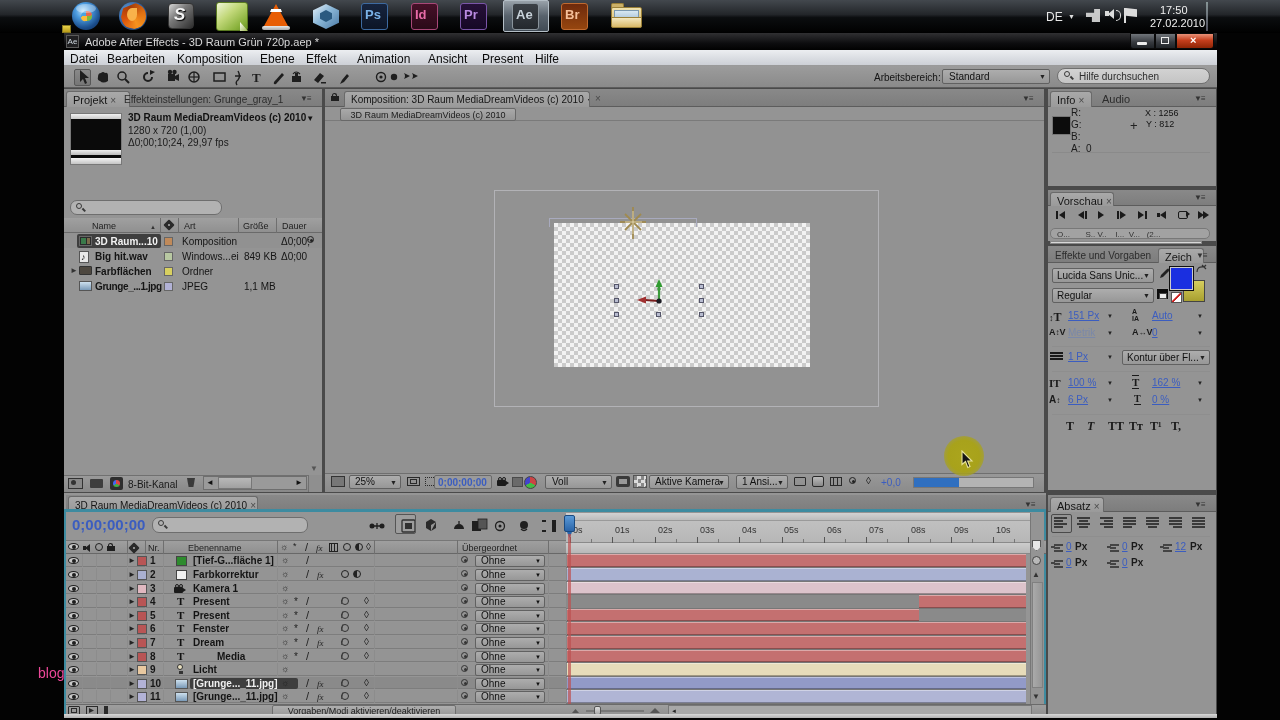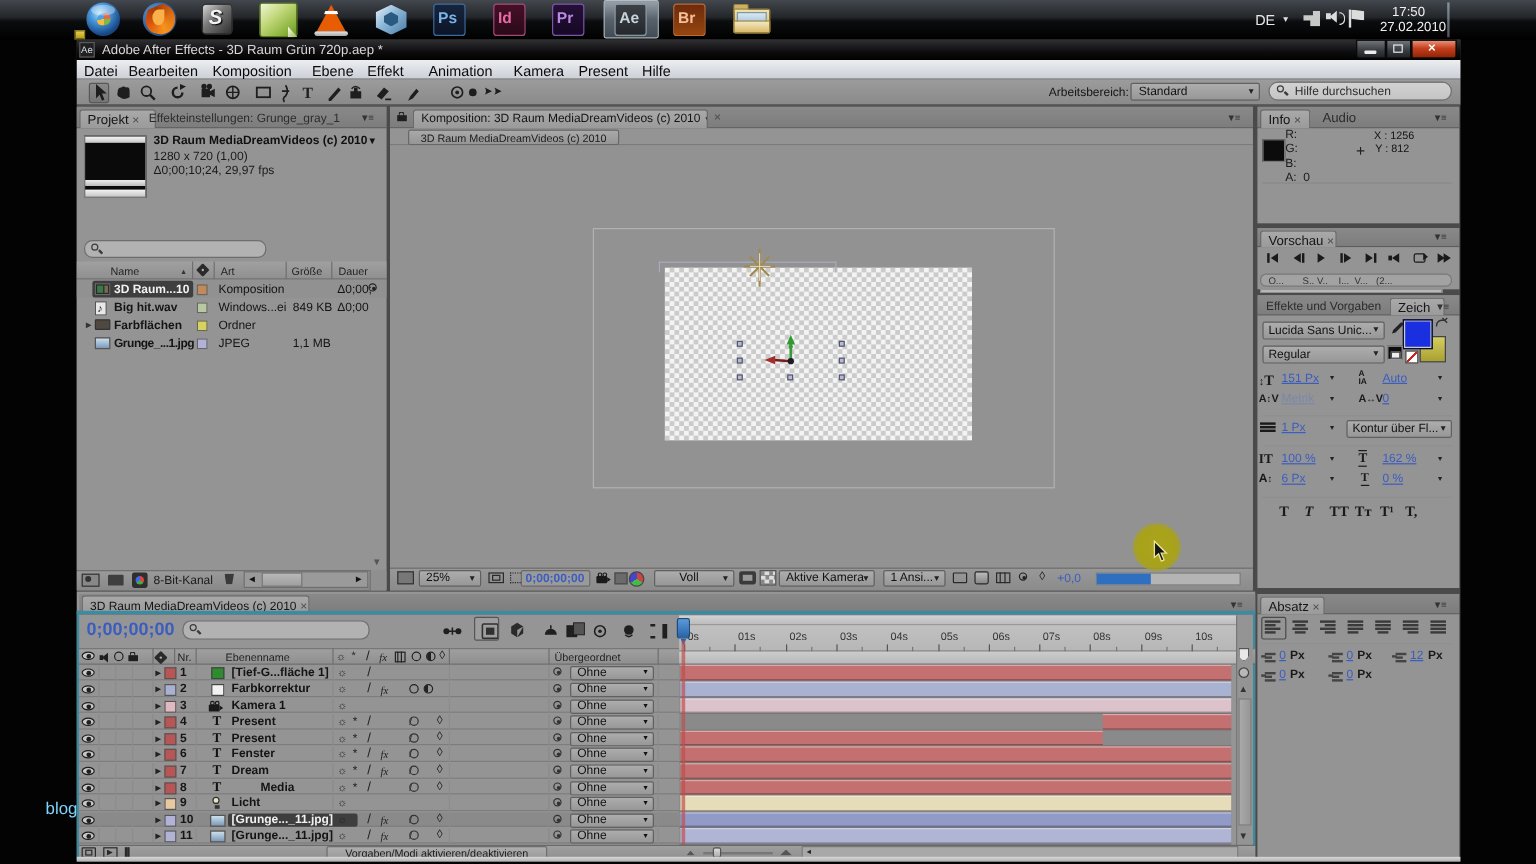--- a/index.html
+++ b/index.html
@@ -69,21 +69,21 @@
 <div style="left:1161px;top:37px;width:8px;height:7px;border:1.5px solid #ececec;"></div>
 <div style="left:1176px;top:33px;width:38px;height:16px;background:linear-gradient(#e89178,#c53f1d 45%,#8e2405);border:1px solid #0a0a0a;border-radius:0 0 3px 0;"></div>
 <div style="left:1190px;top:34px;width:11px;height:12px;color:#fff;font-size:11px;font-weight:bold;">×</div>
 <div class="" style="left:64px;top:50px;width:1153px;height:16px;background:linear-gradient(#eceef1,#dadde2 55%,#cdd0d6);border-bottom:1px solid #9a9a9a;"></div>
 <div style="left:70px;top:52px;font-size:12px;color:#0a0a0a;white-space:nowrap;">Datei</div>
 <div style="left:107px;top:52px;font-size:12px;color:#0a0a0a;white-space:nowrap;">Bearbeiten</div>
 <div style="left:177px;top:52px;font-size:12px;color:#0a0a0a;white-space:nowrap;">Komposition</div>
 <div style="left:260px;top:52px;font-size:12px;color:#0a0a0a;white-space:nowrap;">Ebene</div>
 <div style="left:306px;top:52px;font-size:12px;color:#0a0a0a;white-space:nowrap;">Effekt</div>
 <div style="left:357px;top:52px;font-size:12px;color:#0a0a0a;white-space:nowrap;">Animation</div>
-<div style="left:428px;top:52px;font-size:12px;color:#0a0a0a;white-space:nowrap;">Kamera</div>
+<div style="left:428px;top:52px;font-size:12px;color:#0a0a0a;white-space:nowrap;">Ansicht</div>
 <div style="left:482px;top:52px;font-size:12px;color:#0a0a0a;white-space:nowrap;">Present</div>
 <div style="left:535px;top:52px;font-size:12px;color:#0a0a0a;white-space:nowrap;">Hilfe</div>
 <div class="" style="left:64px;top:66px;width:1153px;height:22px;background:linear-gradient(#9c9c9c,#8a8a8a);border-bottom:1px solid #5c5c5c;"></div>
 <div style="left:74px;top:69px;width:17px;height:17px;background:linear-gradient(#898989,#767676);border:1px solid #585858;border-radius:2px;"></div>
 <svg style="left:76px;top:68px;width:360px;height:19px;" viewBox="0 0 360 19">
 <g fill="#1e1e1e" stroke="none">
 <path d="M4 2 L4 14 L7 11 L9 16 L11 15 L9 10 L13 10 Z"></path>
 <path d="M22 9 q0-4 3-4 q2-2 4 0 q3-1 3 3 l0 5 q-5 3 -8 0 q-3-1-2-4 Z"></path>
 <circle cx="46" cy="8" r="4" fill="none" stroke="#1e1e1e" stroke-width="1.5"></circle>
       <line x1="49" y1="11" x2="53" y2="15" stroke="#1e1e1e" stroke-width="2"></line>
@@ -237,21 +237,21 @@
 <div style="left:425px;top:477px;width:13px;height:9px;border:1px dotted #2a2a2a;"></div>
 <div style="left:434px;top:475px;width:58px;height:14px;background:#9a9a9a;border:1px solid #6a6a6a;border-radius:2px;"></div>
 <div style="left:438px;top:477px;font-size:10px;color:#3b5dc0;font-weight:bold;white-space:nowrap;">0;00;00;00</div>
 <div style="left:497px;top:480px;width:9px;height:6px;background:#1a1a1a;border-radius:1px;"></div>
 <div style="left:498px;top:477px;width:4px;height:4px;border:1px solid #1a1a1a;border-radius:50%;"></div>
 <div style="left:502px;top:477px;width:4px;height:4px;border:1px solid #1a1a1a;border-radius:50%;"></div>
 <div style="left:506px;top:481px;width:0;height:0;border-top:2px solid transparent;border-bottom:2px solid transparent;border-left:3px solid #1a1a1a;"></div>
 <div style="left:512px;top:477px;width:11px;height:10px;background:#6a6a6a;border:1px solid #4a4a4a;"></div>
 <div style="left:524px;top:476px;width:13px;height:13px;background:conic-gradient(#c44 0 33%,#4b4 0 66%,#44c 0);border-radius:50%;border:1px solid #444;"></div>
 <div class="ddl" style="left:545px;top:475px;width:67px;height:14px;">
-    <span style="position:absolute;left:20px;top:0px;">Voll</span>
+    <span style="position:absolute;left:6px;top:0px;">Voll</span>
     <span class="ddlv">▼</span>
   </div>
 <div style="left:616px;top:476px;width:14px;height:11px;background:#3a3a3a;border-radius:2px;"></div>
 <div style="left:619px;top:479px;width:8px;height:5px;background:#999;"></div>
 <div style="left:633px;top:475px;width:14px;height:13px;background:repeating-conic-gradient(#ddd 0 25%,#888 0 50%);background-size:7px 7px;border:1px solid #555;"></div>
 <div class="ddl" style="left:649px;top:475px;width:80px;height:14px;">
     <span style="position:absolute;left:5px;top:0px;">Aktive Kamera</span>
     <span class="ddlv">▼</span>
   </div>
 <div class="ddl" style="left:736px;top:475px;width:52px;height:14px;">
@@ -897,16 +897,16 @@
 <div style="left:89px;top:708px;width:5px;height:5px;background:#2a2a2a;clip-path:polygon(0 0,100% 50%,0 100%);"></div>
 <div style="left:104px;top:706px;width:4px;height:9px;border-left:2px solid #2a2a2a;border-right:2px solid #2a2a2a;"></div>
 <div style="left:272px;top:705px;width:184px;height:11px;background:linear-gradient(#aeaeae,#9a9a9a);border:1px solid #6e6e6e;border-radius:2px;font-size:9px;color:#1a1a1a;text-align:center;line-height:10px;">Vorgaben/Modi aktivieren/deaktivieren</div>
 <div style="left:572px;top:709px;width:7px;height:4px;background:#555;clip-path:polygon(0 100%,50% 0,100% 100%);"></div>
 <div style="left:586px;top:710px;width:58px;height:2px;background:#777;"></div>
 <div style="left:594px;top:706px;width:7px;height:9px;background:linear-gradient(#ddd,#aaa);border:1px solid #555;border-radius:2px;"></div>
 <div style="left:650px;top:708px;width:10px;height:5px;background:#555;clip-path:polygon(0 100%,50% 0,100% 100%);"></div>
 <div style="left:668px;top:705px;width:364px;height:11px;background:#a8a8a8;border:1px solid #787878;"></div>
 <div style="left:671px;top:708px;width:6px;height:6px;color:#222;font-size:6px;line-height:6px;">◄</div>
 <div class="" style="left:64px;top:714px;width:1153px;height:4px;background:linear-gradient(#d8d8d8,#b0b0b0);"></div>
-<div style="left:38px;top:665px;font-size:14px;color:#7dd3fc;white-space:nowrap;">blog</div>
+<div style="left:38px;top:665px;font-size:14px;color:#ec4899;white-space:nowrap;">blog</div>
 <div style="left:944px;top:436px;width:40px;height:40px;border-radius:50%;background:radial-gradient(circle,#aba51d 0%,#a8a21b 55%,rgba(168,162,27,.5) 80%,rgba(168,162,27,0) 100%);"></div>
 <svg style="left:959px;top:450px;width:15px;height:19px;" viewBox="0 0 15 19">
     <path d="M3 1 L3 14.5 L6.5 11.5 L8.8 17.5 L11 16.5 L8.7 11 L13 11 Z" fill="#141414" stroke="#e8e49a" stroke-width="1.1"></path>
   </svg>
 </body></html>

